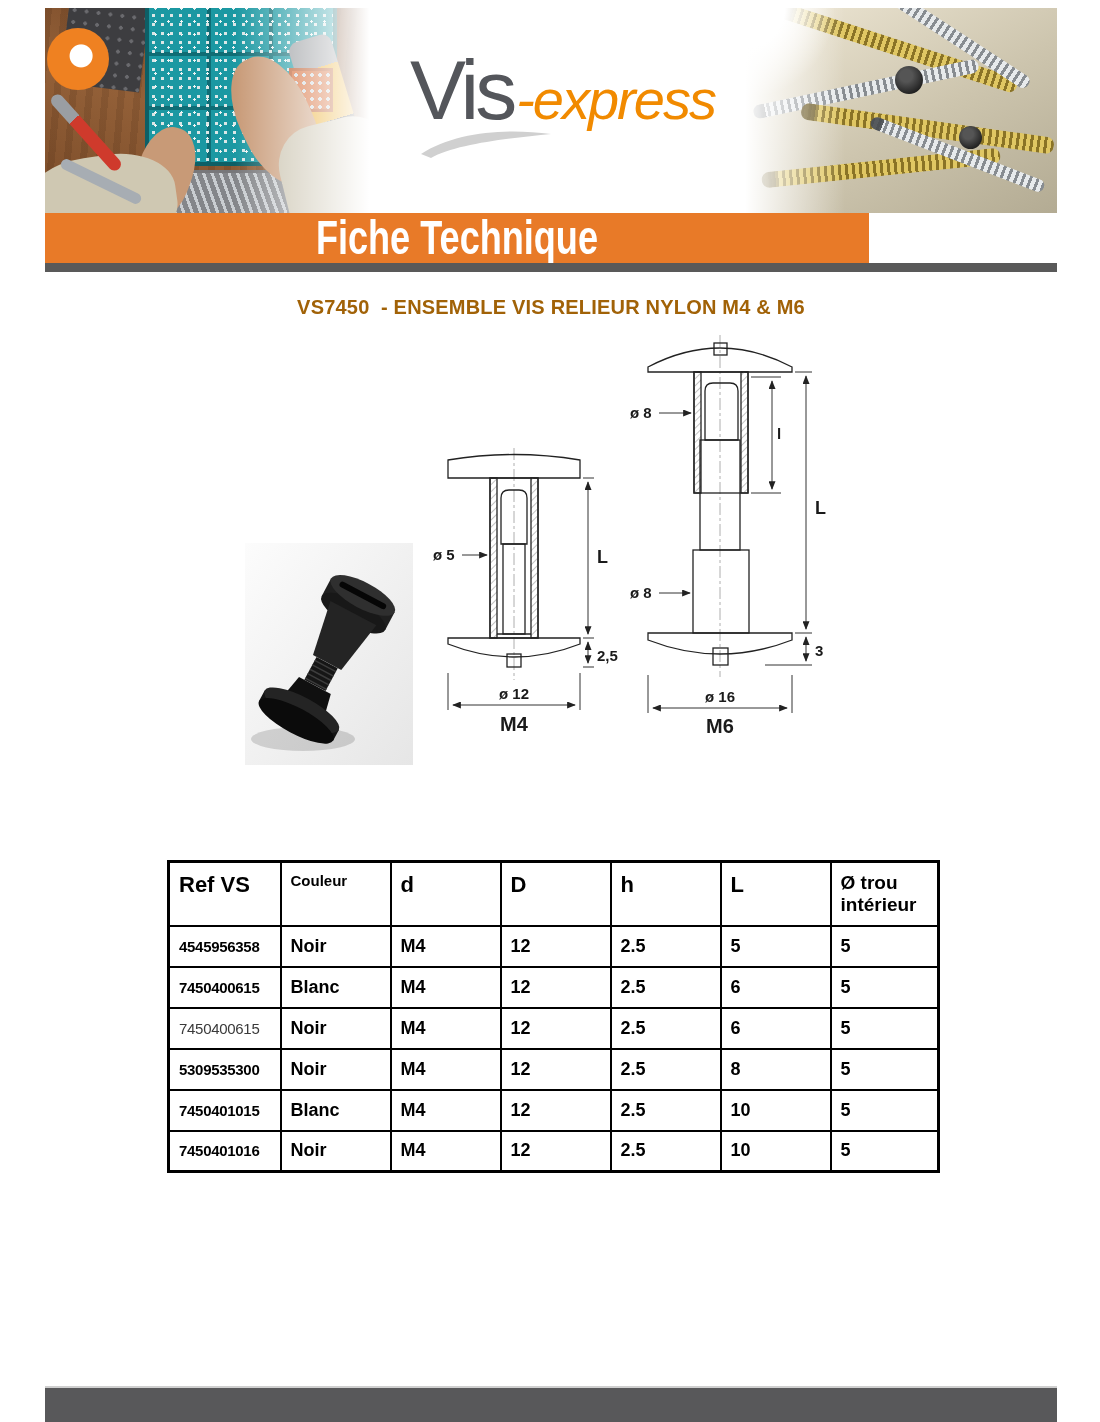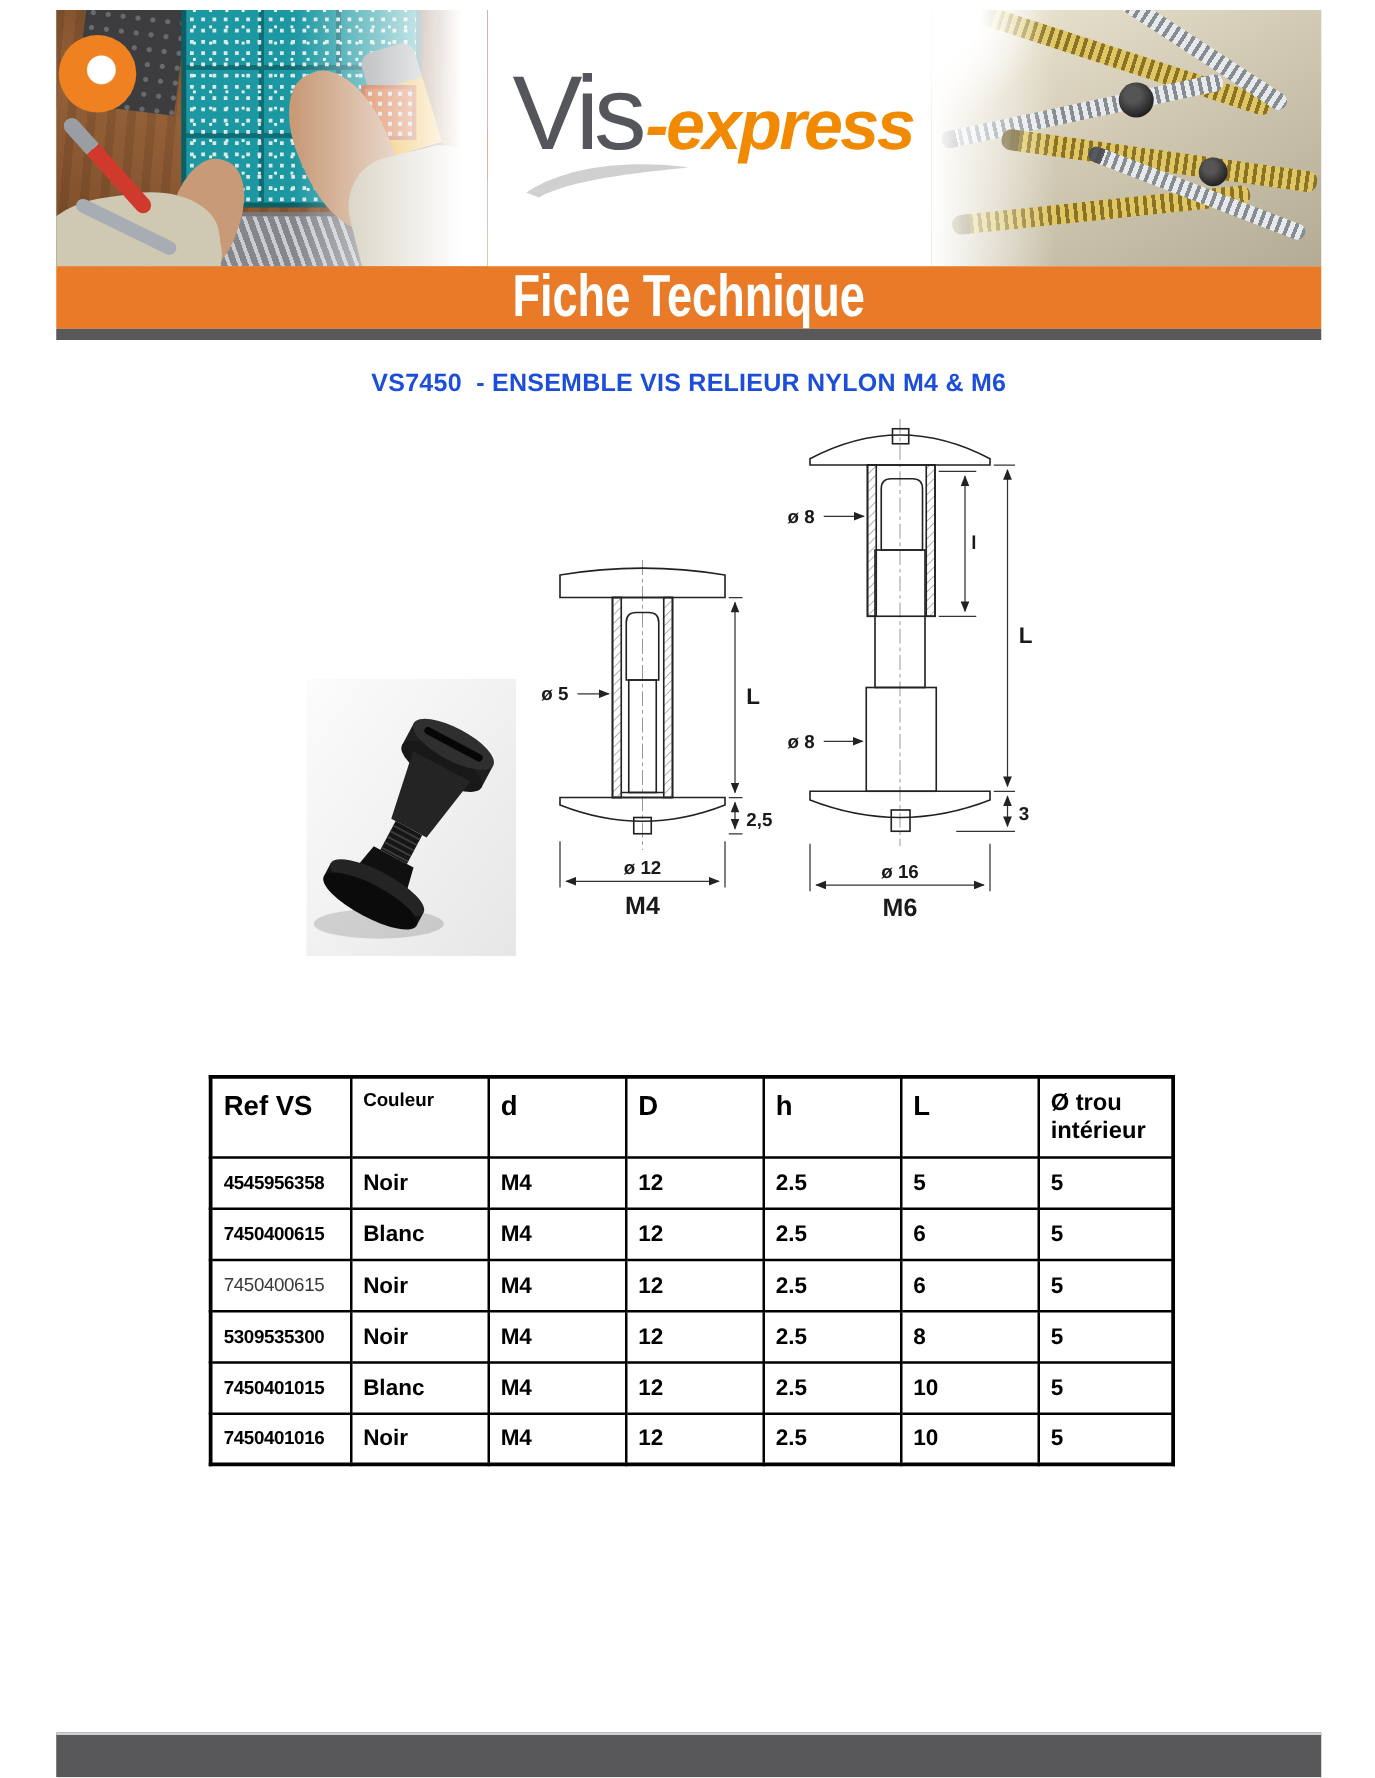--- a/index.html
+++ b/index.html
@@ -61,30 +61,30 @@
     background:radial-gradient(circle at 40% 35%, #555 0 25%, #202020 75%); }
   .hd1 { left:150px; top:58px; width:28px; height:28px; }
   .hd2 { left:214px; top:118px; width:23px; height:23px; }
   .fade-left { position:absolute; left:0; top:0; width:100%; height:100%;
     background:linear-gradient(to right, #ffffff 0, rgba(255,255,255,0) 32%),
                radial-gradient(circle at 0 0, #fff 0 40px, rgba(255,255,255,0) 90px); }
 
   
   .logo { position:absolute; left:410px; top:48px; display:flex; align-items:baseline; }
   .logo-vis { font-size:84px; font-weight:normal; color:#54565b; letter-spacing:-4px; line-height:1; }
-  .logo-express { font-size:56px; font-style:italic; font-weight:bold; color:#f18a00; letter-spacing:-2px; margin-left:3px; }
+  .logo-express { font-size:56px; font-style:italic; font-weight:normal; color:#f18a00; letter-spacing:-2px; margin-left:3px; }
   .logo-swoosh { position:absolute; left:415px; top:126px; }
 
   
-  .banner { position:absolute; left:45px; top:213px; width:1012px; height:50px; background:#e87a28;
+  .banner { position:absolute; left:45px; top:213px; width:824px; height:50px; background:#e87a28;
     display:flex; align-items:center; justify-content:center; }
   .banner-text { color:#fff; font-size:44px; font-weight:bold; letter-spacing:0; transform:scale(0.82,1.08); white-space:nowrap; }
   .banner-shadow { position:absolute; left:45px; top:263px; width:1012px; height:9px; background:#595959; }
   .doc-title { position:absolute; left:45px; top:296px; width:1012px; text-align:center;
-    font-size:20px; font-weight:bold; color:#1d4ed8; letter-spacing:.2px; }
+    font-size:20px; font-weight:bold; color:#a16207; letter-spacing:.2px; }
 
   
   .product-photo-box { position:absolute; left:245px; top:543px; }
   .diagram-m4 { position:absolute; left:428px; top:448px; }
   .diagram-m6 { position:absolute; left:625px; top:335px; }
   svg text { font-family:"Liberation Sans", sans-serif; }
 
   
   .spec-table-wrap { position:absolute; left:167px; top:826px; }
   table { border-collapse:collapse; border:3px solid #000; table-layout:fixed; width:770px; background:#fff;margin-top:34px; }

